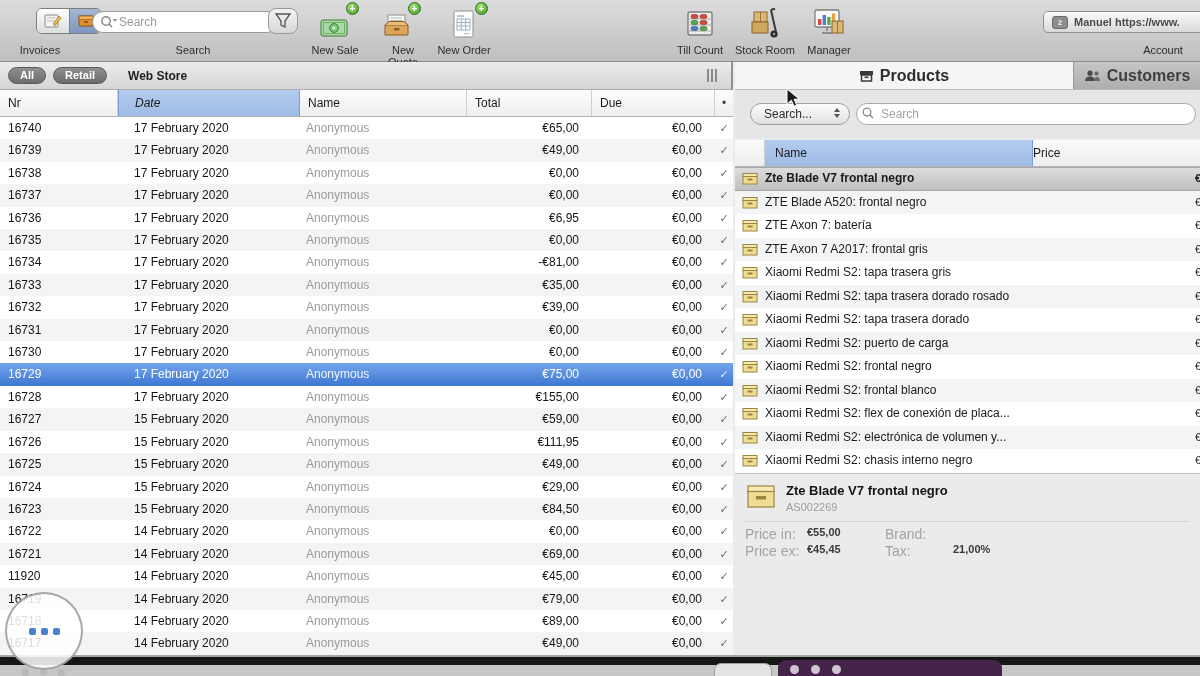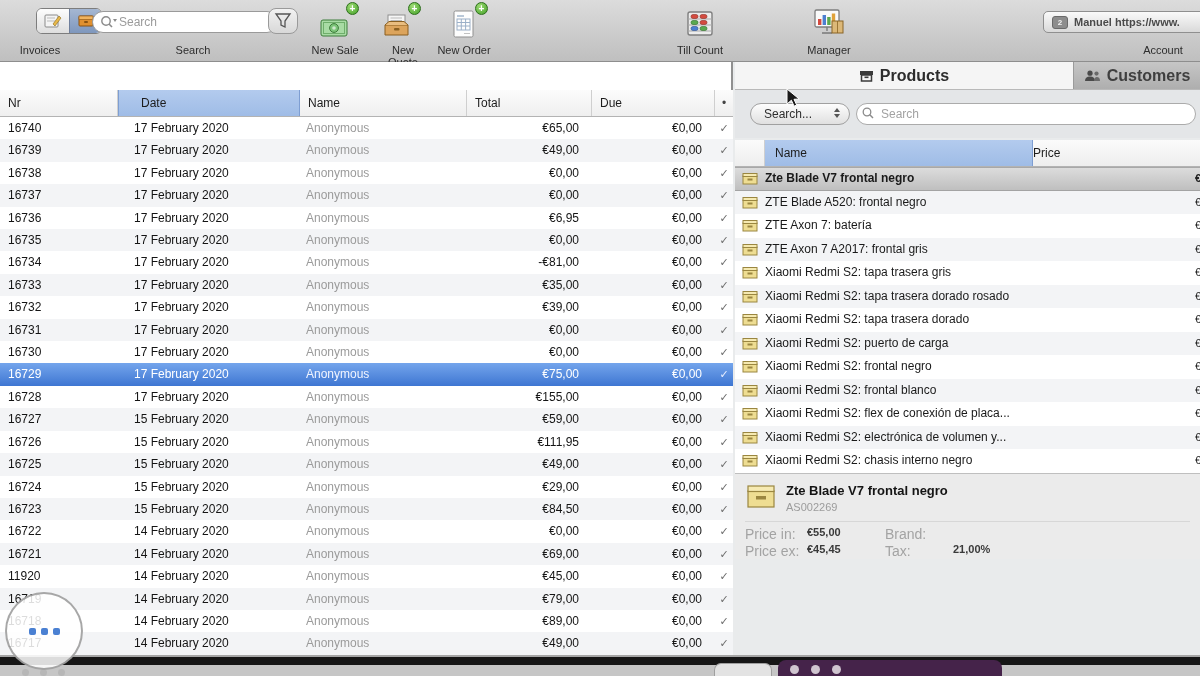--- a/index.html
+++ b/index.html
@@ -51,21 +51,21 @@
   .storelbl { font-size:12px; font-weight:bold; color:#1f1f1f; margin-left:14px; }
   .grip { position:absolute; right:12px; top:7px; width:12px; height:13px; display:flex; gap:2px; }
   .grip i { width:2px; height:13px; background:#8b8b8b; }
 
   .inv-grid { display:grid; grid-template-columns:118px 182px 167px 125px 123px 18px; }
   .inv-header { position:absolute; left:0; top:28px; width:733px; height:27px;
                 background:linear-gradient(#fcfcfc,#efefef); border-bottom:1px solid #b3b3b3;
                 font-size:12px; color:#1c1c1c; }
   .inv-header > div { line-height:26px; border-right:1px solid #cfcfcf; padding-left:8px; }
   .inv-header .h-date { background:linear-gradient(#b3cbee,#9fbce6); border-left:1px solid #7e9ed2;
-                        border-right:1px solid #7e9ed2; padding-left:22px; }
+                        border-right:1px solid #7e9ed2; padding-left:16px;font-style:italic; }
   .inv-header .h-dot { text-align:center; padding-left:0; border-right:none; color:#444; }
   .inv-rows { position:absolute; left:0; top:55px; width:733px; height:539px; overflow:hidden; background:#fde047; }
   .inv-row { height:22.42px; line-height:22.42px; font-size:12px; color:#141414; background:#fff; }
   .inv-row.alt { background:#f3f4f6; }
   .inv-row.selected { background:linear-gradient(#74a5ec,#3e76d2); color:#fff; }
   .inv-row .nr { padding-left:8px; }
   .inv-row .date { padding-left:16px; }
   .inv-row .name { padding-left:6px; color:#9b9b9b; }
   .inv-row.selected .name { color:#f0f4ff; }
   .inv-row .total, .inv-row .due { text-align:right; padding-right:13px; }
@@ -237,20 +237,34 @@
           <rect x="14" y="4.5" width="7" height="4" rx="2" fill="#d44a3f" stroke="#8e2d24" stroke-width="0.6"></rect>
           <rect x="5" y="10.5" width="7" height="4" rx="2" fill="#5aa84f" stroke="#2f6e28" stroke-width="0.6"></rect>
           <rect x="14" y="10.5" width="7" height="4" rx="2" fill="#d44a3f" stroke="#8e2d24" stroke-width="0.6"></rect>
           <rect x="5" y="16.5" width="7" height="4" rx="2" fill="#4d7fd0" stroke="#2b4f8e" stroke-width="0.6"></rect>
           <rect x="14" y="16.5" width="7" height="4" rx="2" fill="#5aa84f" stroke="#2f6e28" stroke-width="0.6"></rect>
         </svg>
       </div>
       <div class="tb-label" style="left:0;right:0;top:38px;">Till Count</div>
     </div>
 
+    <div class="tbtn" style="left:733px;">
+      <div class="ic">
+        <svg width="30" height="30">
+          <line x1="21" y1="2" x2="26" y2="24" stroke="#3a3a3a" stroke-width="2"></line>
+          <line x1="21" y1="2" x2="25" y2="0.5" stroke="#3a3a3a" stroke-width="2"></line>
+          <rect x="4" y="4" width="13" height="10" fill="#dcb878" stroke="#8a6526"></rect>
+          <rect x="2" y="14" width="16" height="11" fill="#cfa860" stroke="#8a6526"></rect>
+          <line x1="10.5" y1="4" x2="10.5" y2="14" stroke="#8a6526" stroke-width="0.8"></line>
+          <circle cx="24" cy="26" r="3.6" fill="#2a2a2a"></circle>
+            <circle cx="24" cy="26" r="1.3" fill="#9a9a9a"></circle>
+        </svg>
+      </div>
+      <div class="tb-label" style="left:0;right:0;top:38px;">Stock Room</div>
+    </div>
 
     <div class="tbtn" style="left:797px;">
       <div class="ic">
         <svg width="32" height="30">
           <rect x="2" y="2" width="24" height="17" rx="1.5" fill="#fafafa" stroke="#7d7d7d" stroke-width="1.3"></rect>
           <rect x="5" y="11" width="3.4" height="6" fill="#d44a3f"></rect>
           <rect x="9.6" y="7" width="3.4" height="10" fill="#4d7fd0"></rect>
           <rect x="14.2" y="9" width="3.4" height="8" fill="#5aa84f"></rect>
           <rect x="18.8" y="5.5" width="3.4" height="11.5" fill="#e0a23a"></rect>
           <line x1="14" y1="19" x2="14" y2="23" stroke="#7d7d7d" stroke-width="1.4"></line>
@@ -264,20 +278,30 @@
 
     <div class="account-btn">
       <div class="acc-ic">2</div>
       <span class="txt">Manuel https://www.</span>
     </div>
     <div class="tb-label" style="left:1123px;width:80px;">Account</div>
   </div>
 
   <div class="abs left-panel">
 
+    <div class="filter-bar">
+      <div class="pill first">All</div>
+      <div class="pill">Retail</div>
+      <div class="storelbl">Web Store</div>
+      <div class="grip">
+          <i></i>
+          <i></i>
+          <i></i>
+        </div>
+    </div>
 
     <div class="inv-header inv-grid">
       <div>Nr</div>
       <div class="h-date">Date</div>
       <div>Name</div>
       <div>Total</div>
       <div>Due</div>
       <div class="h-dot">•</div>
     </div>
 

